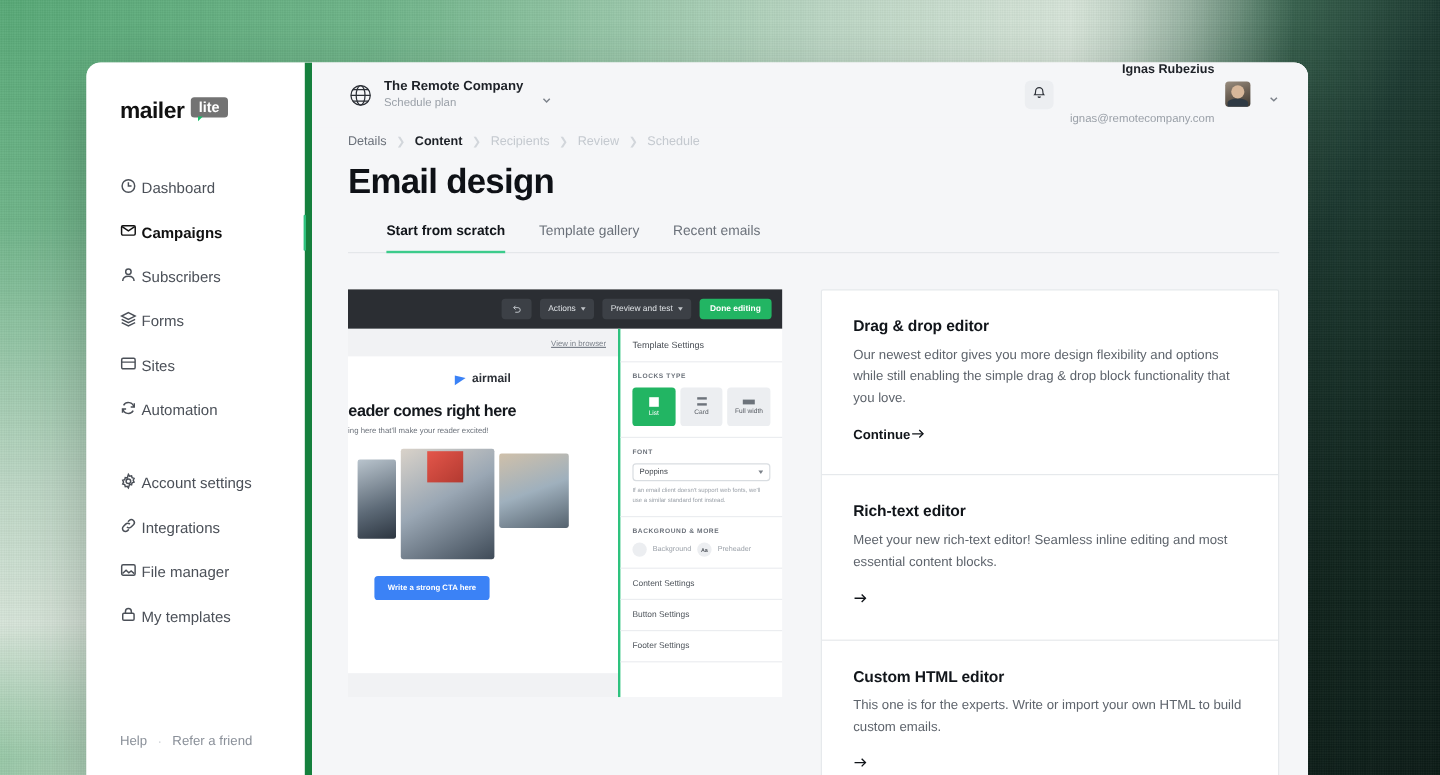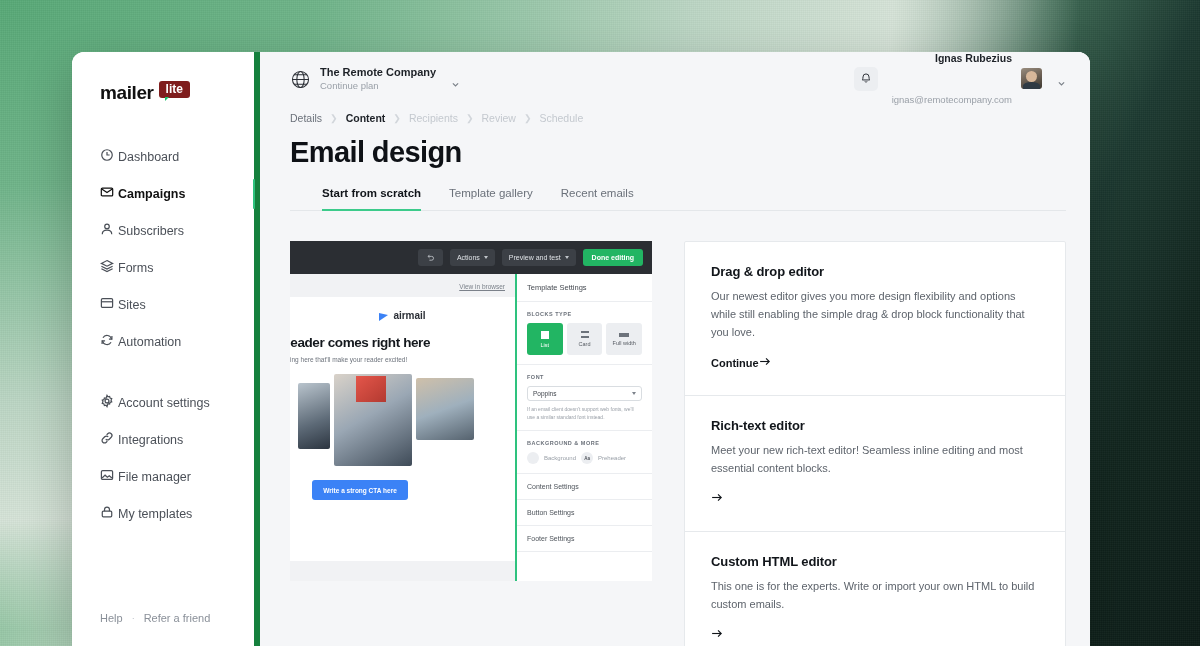--- a/index.html
+++ b/index.html
@@ -42,21 +42,21 @@
     border-right:6px solid #15803d;
     position:relative;
     padding-top:22px;
   }
   .logo{
     display:flex; align-items:center; gap:5px;
     margin:8px 0 0 28px;
     font-size:19px; font-weight:700; letter-spacing:-0.4px; color:#111;
   }
   .logo .lite{
-    background:#7f1d1d; color:#fff;
+    background:#737373; color:#fff;
     font-size:12px; font-weight:700; letter-spacing:0;
     padding:1px 7px 2px; border-radius:3px;
     position:relative; top:-4px;
   }
   .logo .lite::after{
     content:""; position:absolute; left:6px; bottom:-3px;
     border-left:4px solid #18c06a; border-bottom:4px solid transparent;
   }
   .nav{ margin-top:34px; }
   .nav-item{
@@ -345,21 +345,21 @@
         <span class="org-globe">
           <svg viewBox="0 0 24 24">
               <circle cx="12" cy="12" r="9.2"></circle>
               <ellipse cx="12" cy="12" rx="4.2" ry="9.2"></ellipse>
               <path d="M2.8 12h18.4"></path>
               <path d="M4.4 6.6h15.2M4.4 17.4h15.2"></path>
             </svg>
         </span>
         <span class="org-text">
           <div class="name">The Remote Company</div>
-          <div class="plan">Continue plan</div>
+          <div class="plan">Schedule plan</div>
         </span>
         <span class="chev"><svg viewBox="0 0 12 12">
               <path d="M2.5 4.5L6 8l3.5-3.5"></path>
             </svg></span>
       </div>
 
       <div class="topbar-right">
         <div class="bell">
           <span><svg viewBox="0 0 16 16">
                 <path d="M4 6.6a4 4 0 0 1 8 0c0 3 1 4 1 4H3s1-1 1-4z"></path>

